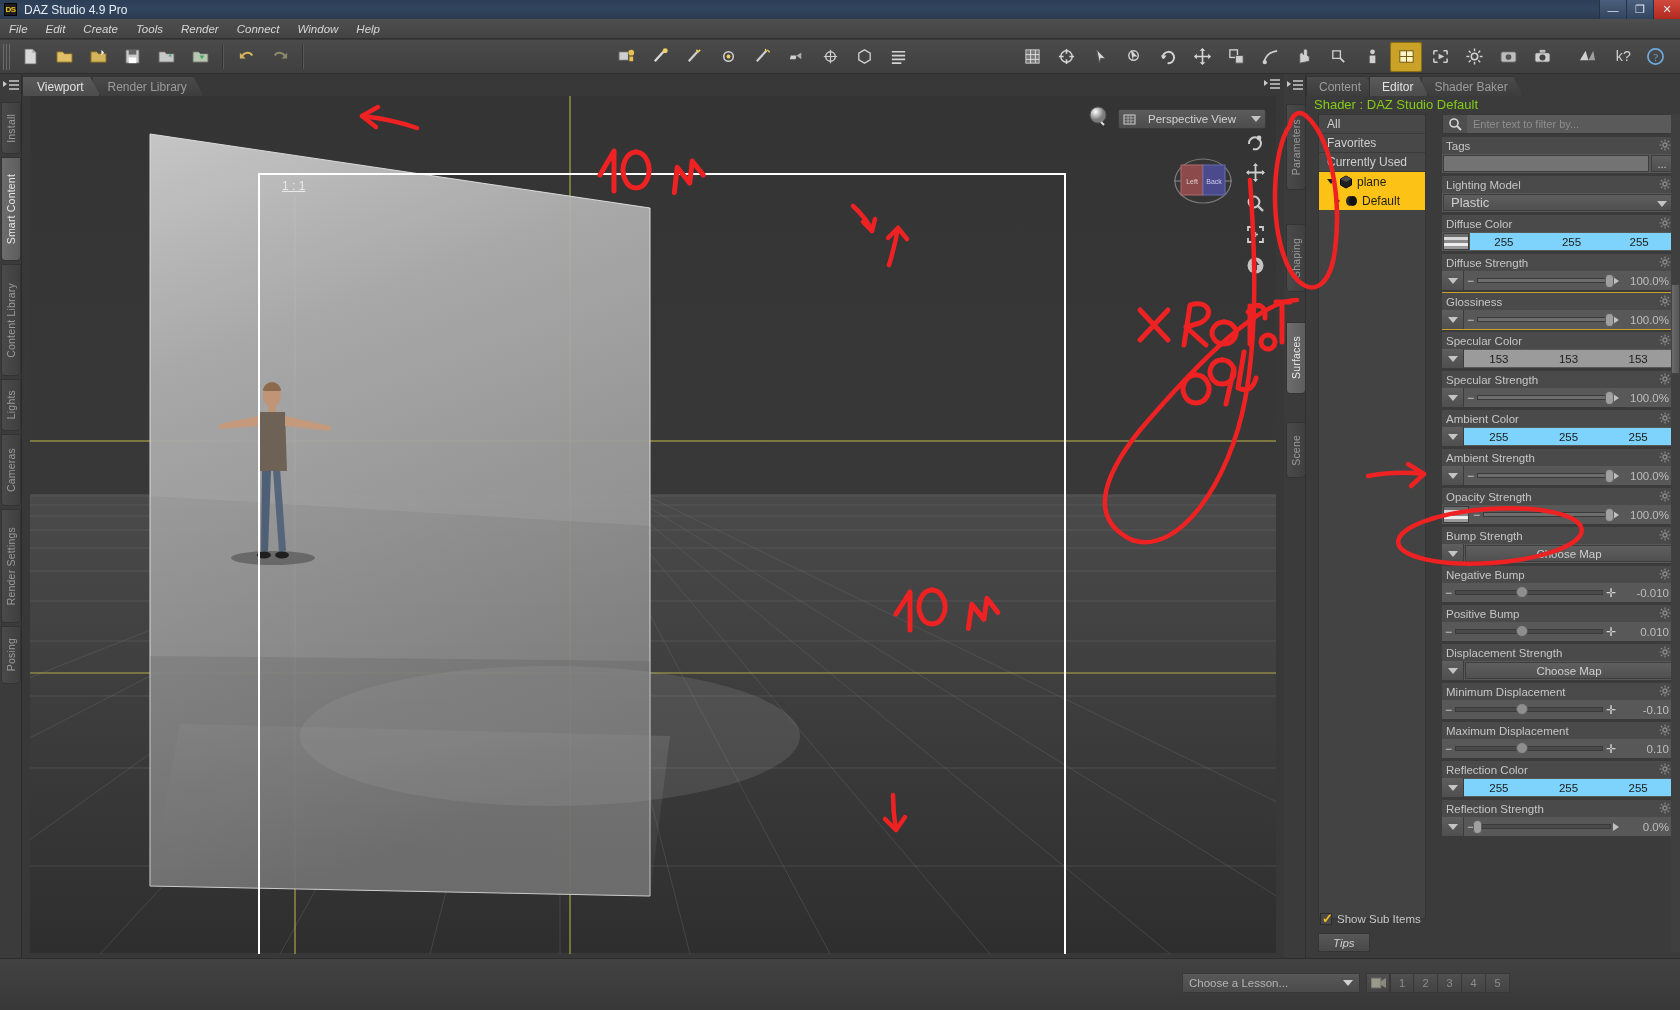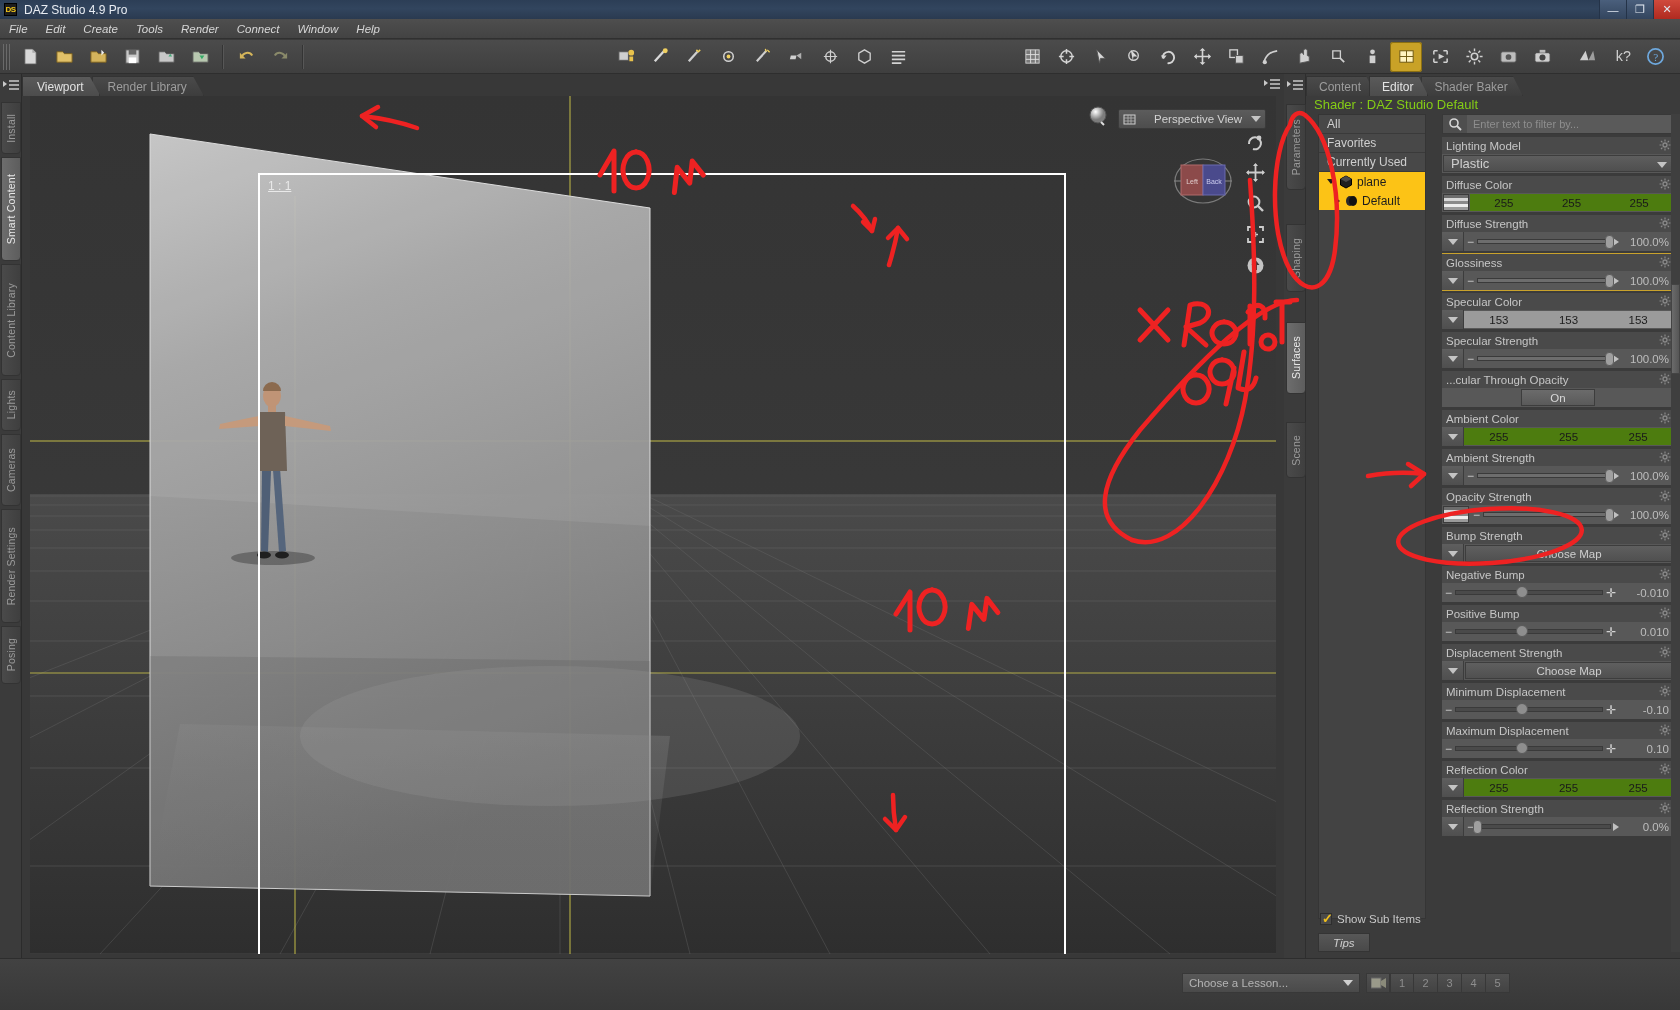--- a/index.html
+++ b/index.html
@@ -63,27 +63,27 @@
   .vtabtop.sel { color:#e2e2e2; background:linear-gradient(to bottom,#5a5a5a,#4c4c4c); z-index:3; }
   .vp-hamb-r { position:absolute; right:4px; top:3px; width:16px; height:16px; }
 
   .vp { position:absolute; left:8px; top:22px; width:1246px; height:858px; background:#3b3b3b;
     overflow:hidden; }
   .vp-inner { position:absolute; inset:0; }
 
   
   .render-frame { position:absolute; left:228px; top:77px; width:808px; height:810px;
     border:2px solid #ffffff; pointer-events:none; }
-  .ratio-badge { position:absolute; left:238px; top:83px; color:#e9e9e9; font-size:12px;text-decoration:underline; }
+  .ratio-badge { position:absolute; left:252px; top:83px; color:#e9e9e9; font-size:12px;text-decoration:underline; }
 
   
   .vp-topbar { position:absolute; right:10px; top:10px; display:flex; align-items:center; }
   .persp-sel { display:flex; align-items:center; height:20px; background:linear-gradient(to bottom,#5c5c5c,#4d4d4d);
     border:1px solid #3a3a3a; border-radius:2px; padding:0 4px; min-width:148px; }
-  .persp-sel .lbl { color:#d2d2d2; font-size:11.5px; margin-left:18px; flex:1; }
+  .persp-sel .lbl { color:#d2d2d2; font-size:11.5px; margin-left:12px; flex:1; }
   .nav-col { position:absolute; right:10px; top:36px; width:22px; display:flex; flex-direction:column;
     align-items:center; gap:8px; }
   .cube-widget { position:absolute; right:40px; top:60px; width:66px; height:50px; }
 
   
   .rdock { position:absolute; left:1284px; top:0; width:396px; height:884px; background:#3b3b3b; }
   .rstrip { position:absolute; left:0; top:0; width:22px; height:884px; background:#3b3b3b;
      padding-top:28px; border-right:1px solid #2e2e2e;}
   .rhamb { position:absolute; left:3px; top:4px; width:16px;height:16px;}
 
@@ -130,21 +130,21 @@
   .phead .gear { position:absolute; right:3px; top:2px; width:12px; height:12px; opacity:.55;}
   .pbody { height:19px; background:#585858; display:flex; align-items:center; }
   .prow.hl { outline:1px solid #c9a22c; outline-offset:0; }
   .dd-arrow { width:22px;height:19px;background:linear-gradient(to bottom,#5e5e5e,#4f4f4f);
     border-right:1px solid #3c3c3c; display:flex;align-items:center;justify-content:center;}
   .dd-arrow i { width:0;height:0;border-left:5px solid transparent;border-right:5px solid transparent;
     border-top:6px solid #c4c4c4; display:block;}
   .swatch { width:26px;height:17px;margin:1px;
     background:linear-gradient(to bottom,#6d6d6d 0 20%,#d8d8d8 20% 40%,#8a8a8a 40% 62%,#ededed 62% 80%,#9b9b9b 80% 100%);
     border:1px solid #3b3b3b;}
-  .rgbbox { flex:1; height:17px; background:#4d7c0f; display:flex; align-items:center; margin:1px 1px 1px 0;}
+  .rgbbox { flex:1; height:17px; background:#7dd3fc; display:flex; align-items:center; margin:1px 1px 1px 0;}
   .rgbbox span { flex:1; text-align:center; color:#1a1a1a; font-size:11.5px; }
   .rgbbox.grey { background:#9b9b9b; }
   .rgbbox.grey span { color:#1c1c1c; }
   .slider { flex:1; display:flex; align-items:center; padding:0 3px; }
   .minus { color:#c9c9c9; font-size:12px; margin-right:3px; line-height:1;}
   .track { flex:1; height:5px; background:#4a4a4a; border:1px solid #3a3a3a; position:relative;}
   .track .fill { position:absolute; left:0; top:0; bottom:0; background:#6d6d6d; }
   .knob { width:9px;height:14px;background:#9f9f9f;border:1px solid #5c5c5c;border-radius:4px;
     position:absolute; top:-5px; }
   .plus-tri { width:0;height:0;border-top:4px solid transparent;border-bottom:4px solid transparent;
@@ -717,20 +717,33 @@
               <svg width="14" height="14" viewBox="0 0 14 14">
                   <circle cx="6" cy="6" r="4" fill="none" stroke="#d6d6d6" stroke-width="1.6"></circle>
                   <path d="M9 9l4 4" stroke="#d6d6d6" stroke-width="2"></path>
                 </svg>
             </div>
             <div class="sbox">Enter text to filter by...</div>
           </div>
           <div id="props">
               <div class="prow">
                 <div class="phead">
+                  <span>Tags</span>
+                  <span class="gear"><svg viewBox="0 0 12 12" width="12" height="12">
+                      <circle cx="6" cy="6" r="2" fill="none" stroke="#bdbdbd" stroke-width="1.3"></circle>
+                      <path d="M6 0.5v2M6 9.5v2M0.5 6h2M9.5 6h2M2 2l1.4 1.4M8.6 8.6L10 10M10 2L8.6 3.4M3.4 8.6L2 10" stroke="#bdbdbd" stroke-width="1.2"></path>
+                    </svg></span>
+                </div>
+                <div class="pbody">
+                  <div class="tagsbox"></div>
+                  <div class="dotsbtn">...</div>
+                </div>
+              </div>
+              <div class="prow">
+                <div class="phead">
                   <span>Lighting Model</span>
                   <span class="gear"><svg viewBox="0 0 12 12" width="12" height="12">
                       <circle cx="6" cy="6" r="2" fill="none" stroke="#bdbdbd" stroke-width="1.3"></circle>
                       <path d="M6 0.5v2M6 9.5v2M0.5 6h2M9.5 6h2M2 2l1.4 1.4M8.6 8.6L10 10M10 2L8.6 3.4M3.4 8.6L2 10" stroke="#bdbdbd" stroke-width="1.2"></path>
                     </svg></span>
                 </div>
                 <div class="pbody">
                   <div class="selbox">
                     <span>Plastic</span>
                     <i></i>
@@ -833,32 +846,20 @@
                   </div>
                   <div class="slider">
                     <span class="minus">−</span>
                     <div class="track">
                       <div class="fill" style="width: 100%;"></div>
                       <div class="knob" style="left: calc(100% - 5px);"></div>
                     </div>
                     <span class="plus-tri"></span>
                   </div>
                   <span class="val">100.0%</span>
-                </div>
-              </div>
-              <div class="prow">
-                <div class="phead">
-                  <span>...cular Through Opacity</span>
-                  <span class="gear"><svg viewBox="0 0 12 12" width="12" height="12">
-                      <circle cx="6" cy="6" r="2" fill="none" stroke="#bdbdbd" stroke-width="1.3"></circle>
-                      <path d="M6 0.5v2M6 9.5v2M0.5 6h2M9.5 6h2M2 2l1.4 1.4M8.6 8.6L10 10M10 2L8.6 3.4M3.4 8.6L2 10" stroke="#bdbdbd" stroke-width="1.2"></path>
-                    </svg></span>
-                </div>
-                <div class="pbody">
-                  <div class="onbtn">On</div>
                 </div>
               </div>
               <div class="prow">
                 <div class="phead">
                   <span>Ambient Color</span>
                   <span class="gear"><svg viewBox="0 0 12 12" width="12" height="12">
                       <circle cx="6" cy="6" r="2" fill="none" stroke="#bdbdbd" stroke-width="1.3"></circle>
                       <path d="M6 0.5v2M6 9.5v2M0.5 6h2M9.5 6h2M2 2l1.4 1.4M8.6 8.6L10 10M10 2L8.6 3.4M3.4 8.6L2 10" stroke="#bdbdbd" stroke-width="1.2"></path>
                     </svg></span>
                 </div>

